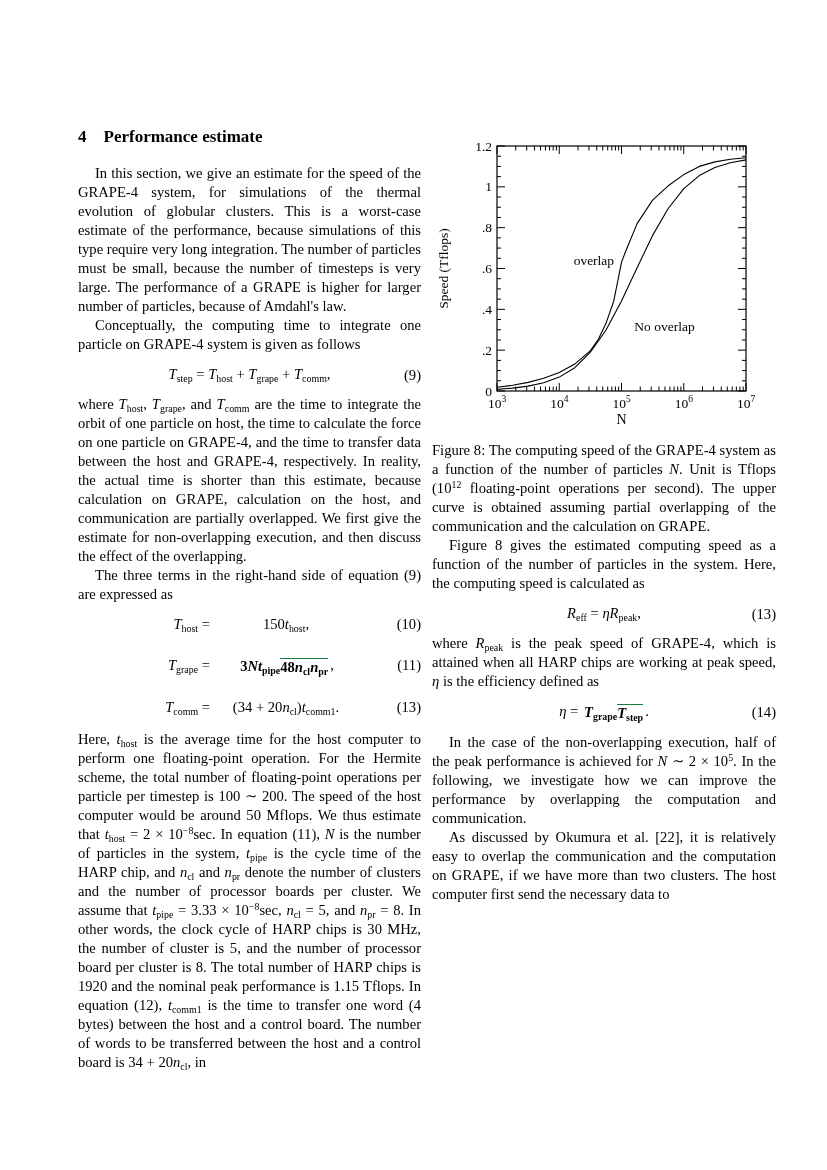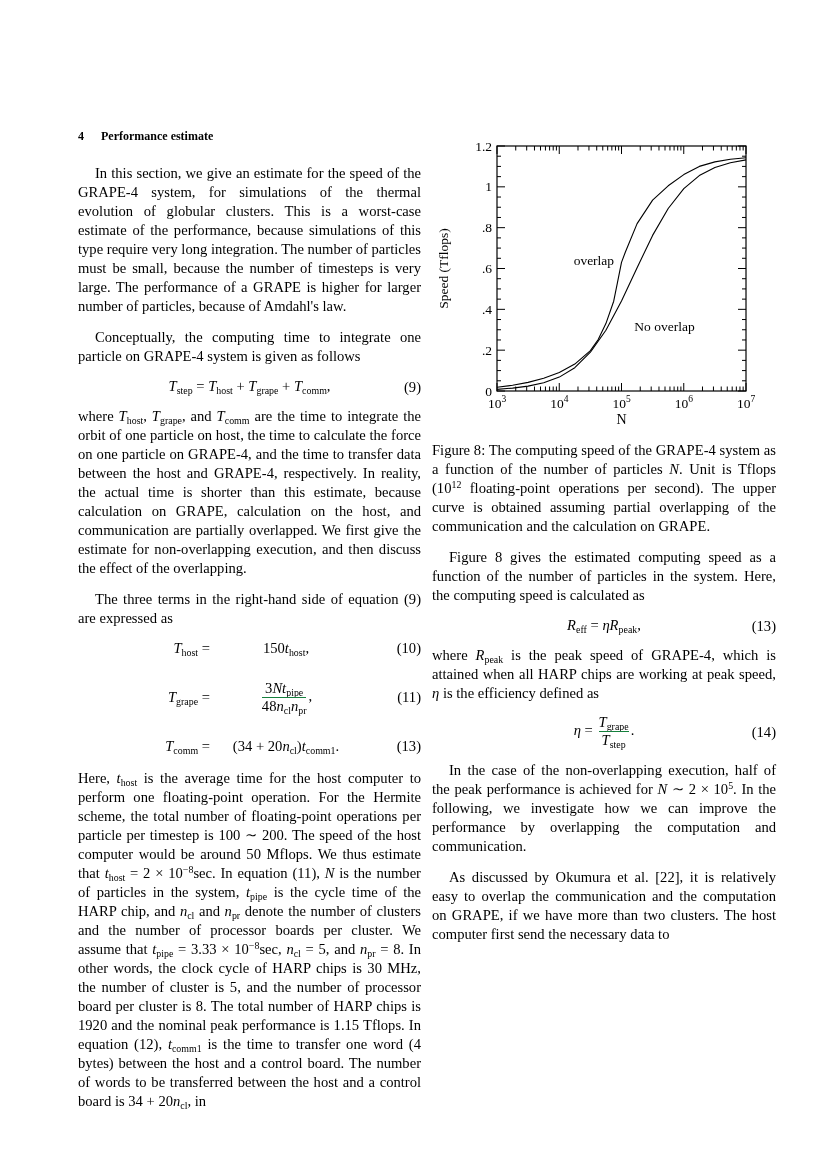--- a/index.html
+++ b/index.html
@@ -5,36 +5,36 @@
   html,body{margin:0;padding:0;}
   body{
     width:827px;height:1170px;background:#ffffff;color:#000;
     font-family:"Liberation Serif","DejaVu Serif",serif;
     position:relative;overflow:hidden;
   }
   .page{position:absolute;inset:0;}
   .col{position:absolute;font-size:14.6px;line-height:19px;text-align:justify;}
   .col-left{left:78px;top:126px;width:343px;}
   .col-right{left:432px;top:131px;width:344px;}
-  .section-heading{margin:0 0 17px 0;font-size:12px;font-weight:bold;line-height:21px;}
+  .section-heading{margin:0 0 17px 0;font-size:17px;font-weight:bold;line-height:21px;}
   .section-heading .sec-num{margin-right:17px;}
   p{margin:0;}
-  p.indent{text-indent:17px;margin-top:12px;}
+  p.indent{text-indent:17px;}
   p.noindent{text-indent:0;}
   sub,sup{font-size:68%;line-height:0;}
   sub{vertical-align:-0.3em;}
   sup{vertical-align:0.5em;}
   i{font-style:italic;}
   .eqline{position:relative;text-align:center;margin:11px 0;}
   .eqline .eq-no{position:absolute;right:0;top:50%;transform:translateY(-50%);}
   .eqgroup{margin:11px 0 13px 0;display:grid;grid-template-columns:132px 152px 1fr;row-gap:22px;align-items:center;}
   .eq-lhs{text-align:right;white-space:nowrap;}
   .eq-mid{text-align:center;white-space:nowrap;}
   .eq-num{text-align:right;}
-  .frac{display:inline-flex;flex-direction:column;vertical-align:middle;text-align:center;line-height:17px;padding:0 2px;}
+  .frac{display:inline-flex;flex-direction:row;vertical-align:middle;text-align:center;line-height:17px;padding:0 2px;font-weight:bold;}
   .frac .den{border-top:1px solid #15803d;}
   .figure{margin:0;}
   .figure svg{display:block;}
   svg text{font-family:"Liberation Serif","DejaVu Serif",serif;fill:#000;}
   .caption{margin-top:10px;}
   .p-after-fig{margin-top:41px;}
 </style>
 </head>
 <body>
 

